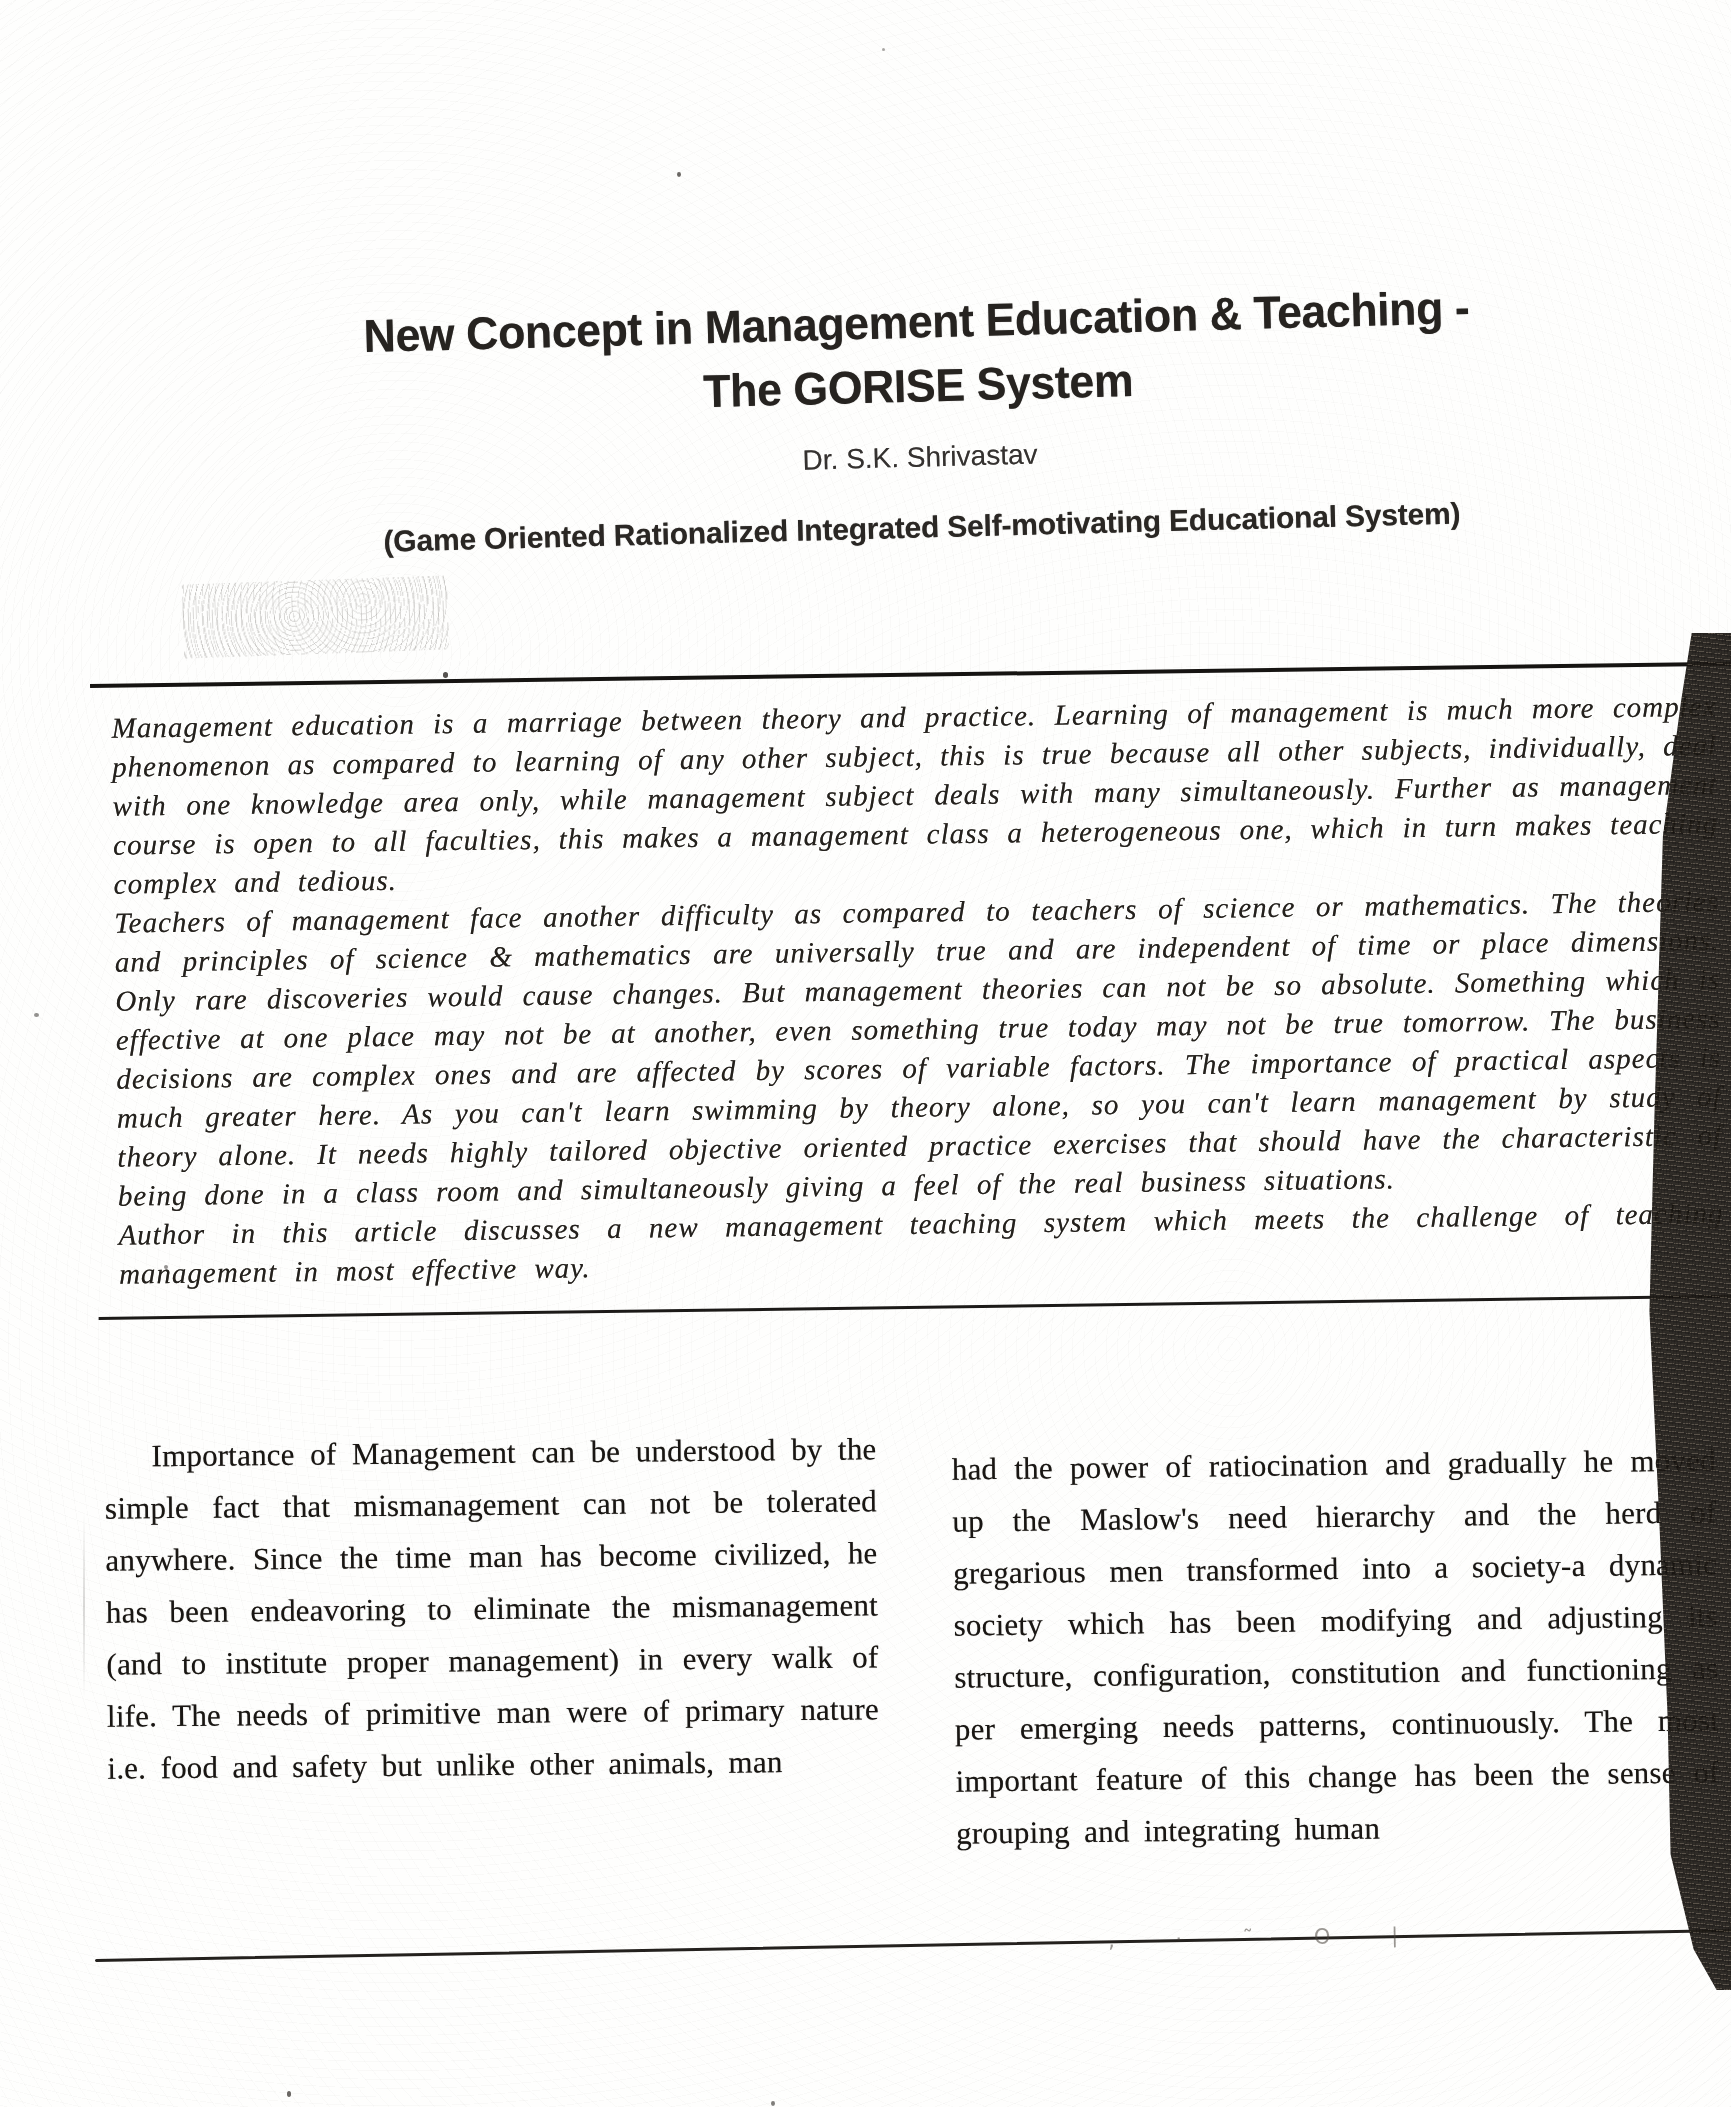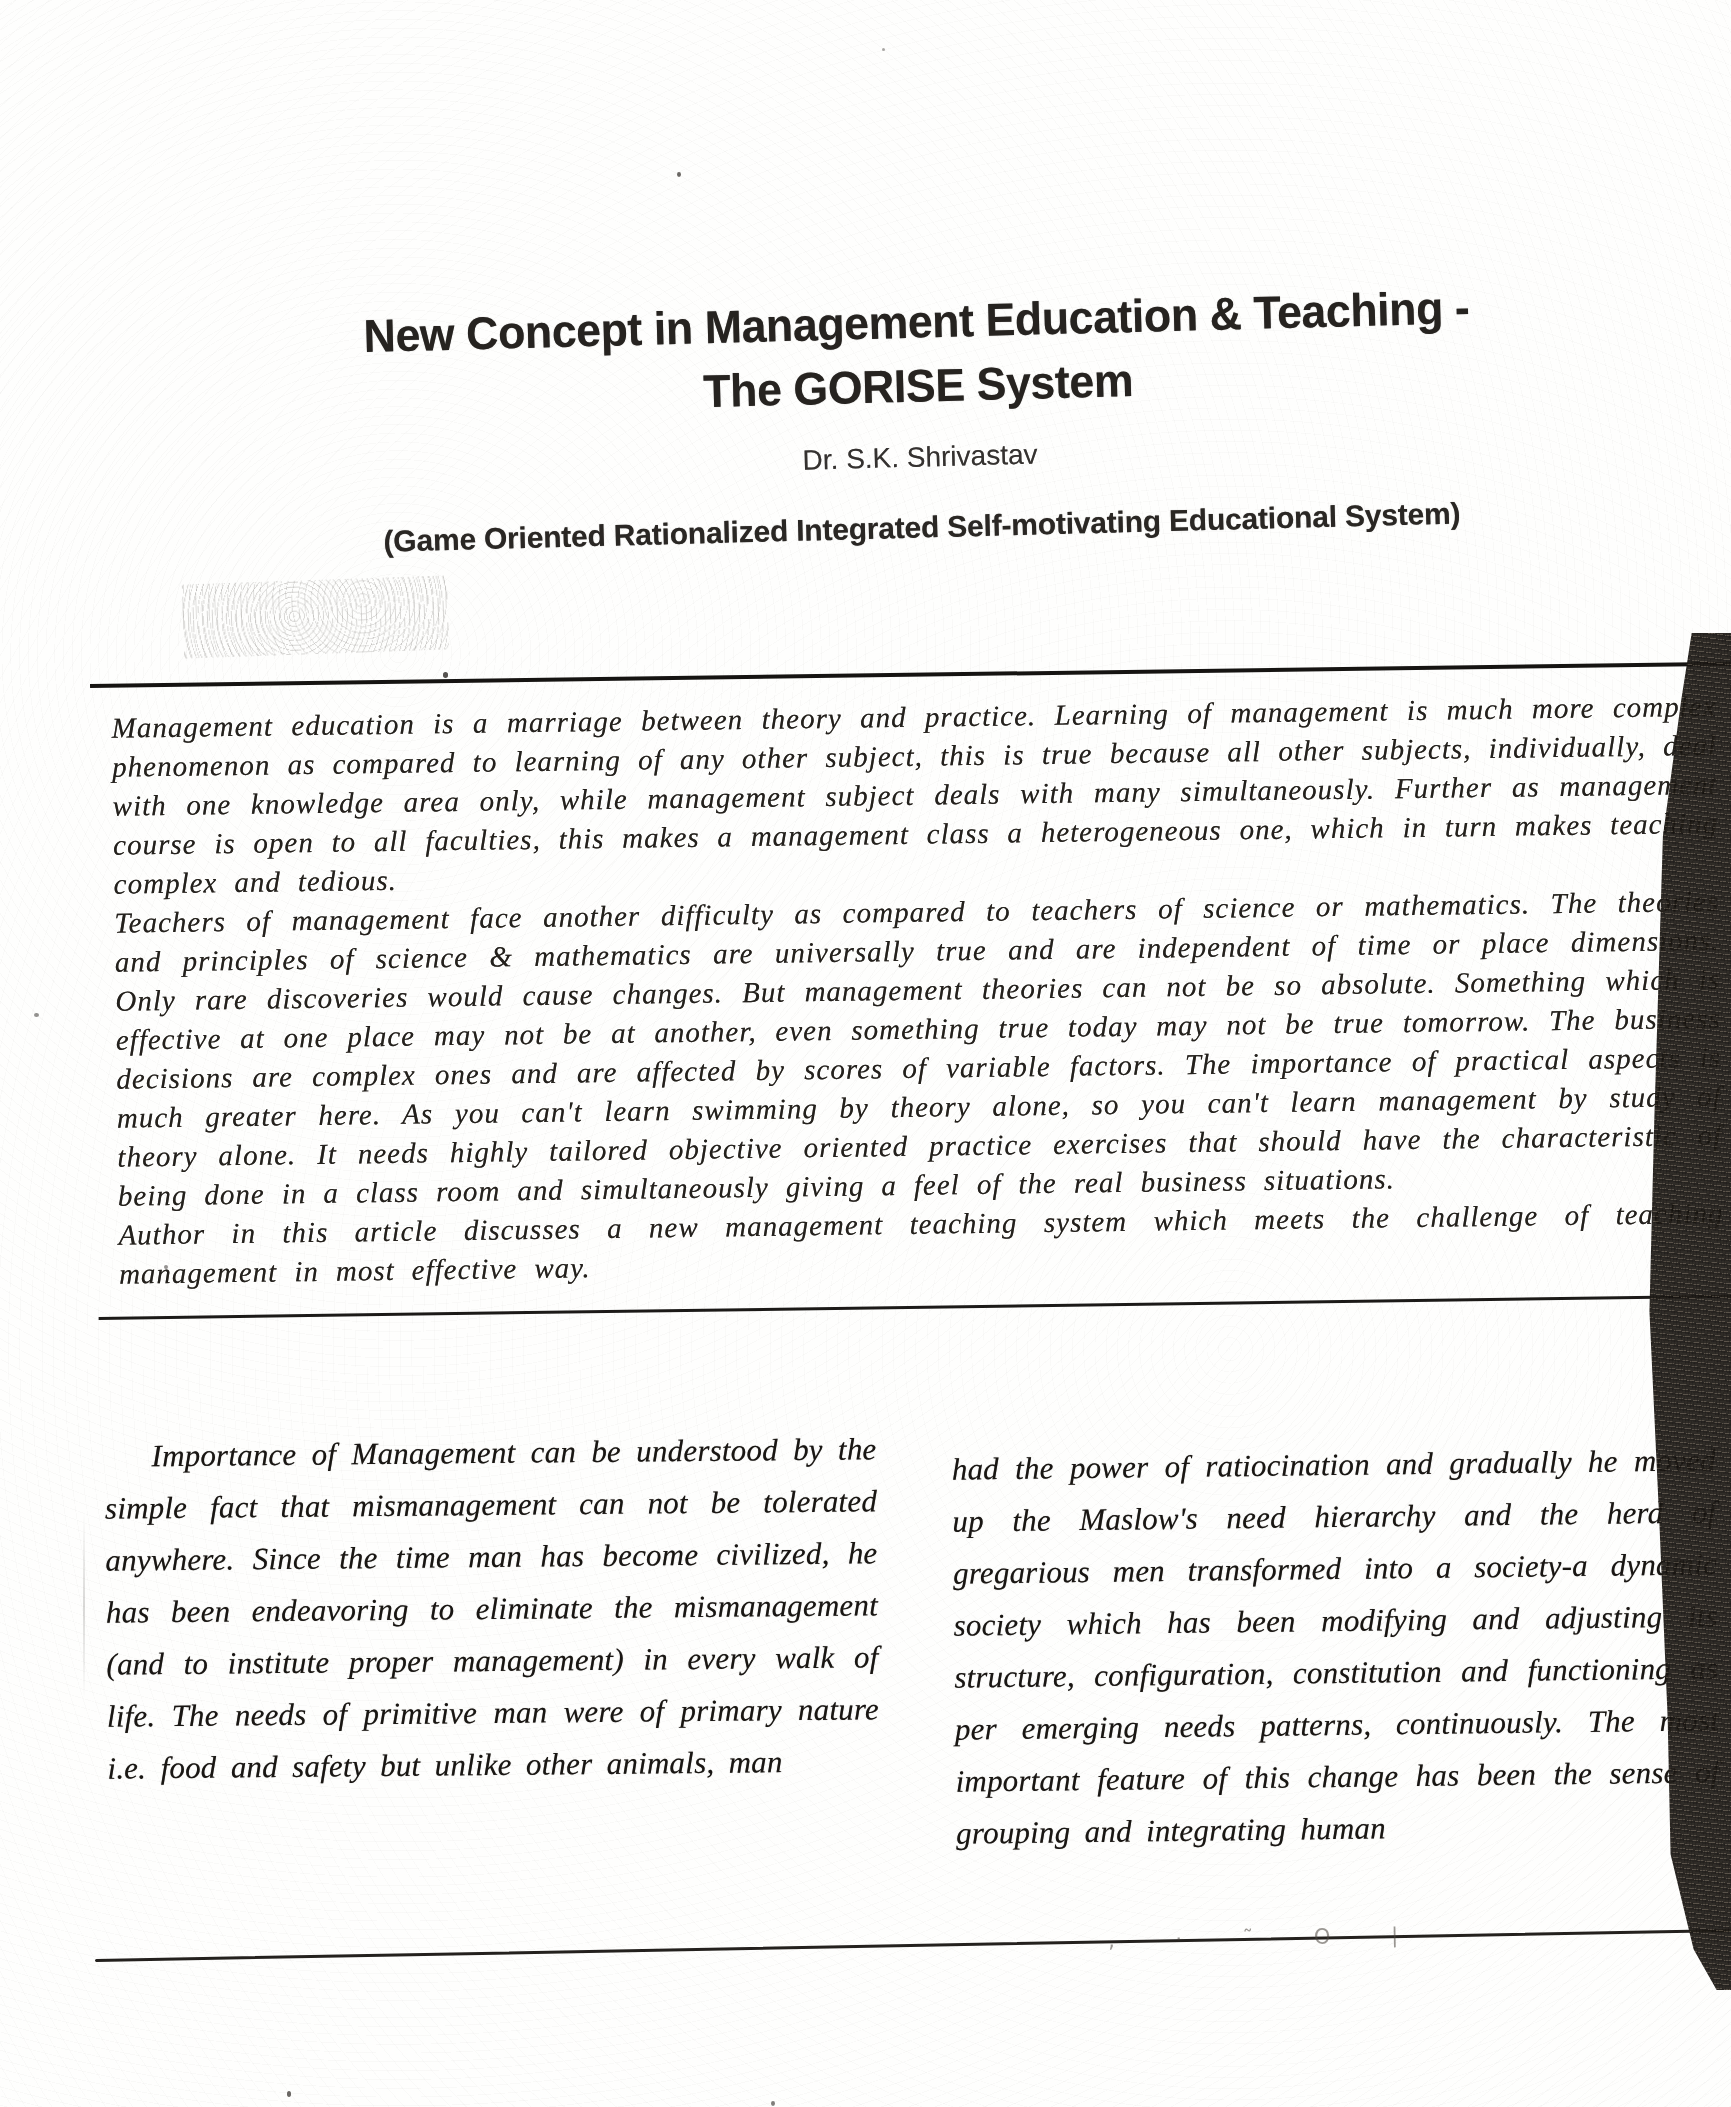--- a/index.html
+++ b/index.html
@@ -49,21 +49,21 @@
     font-style:italic;
     font-size:29px;line-height:39px;
     letter-spacing:1px;word-spacing:8.8px;
     text-align:justify;
     color:#24211d;
     text-shadow:0 0 0.6px rgba(30,26,20,.65);
   }
   .abstract p{margin:0;}
 
   
-  .columns{position:absolute;left:0;top:0;width:1732px;height:2108px;font-style:italic;}
+  .columns{position:absolute;left:0;top:0;width:1732px;height:2108px;}
   .col{
     position:absolute;margin:0;
     font-size:31px;line-height:52px;
     word-spacing:6.4px;letter-spacing:0.2px;
     text-align:justify;
     color:#191613;
     text-shadow:0 0 0.7px rgba(25,21,17,.6);
   }
   .col.left{left:106px;top:1427px;width:772px;text-indent:47px;transform:rotate(-.55deg);}
   .col.right{left:954px;top:1439px;width:764px;transform:rotate(-.7deg);}

